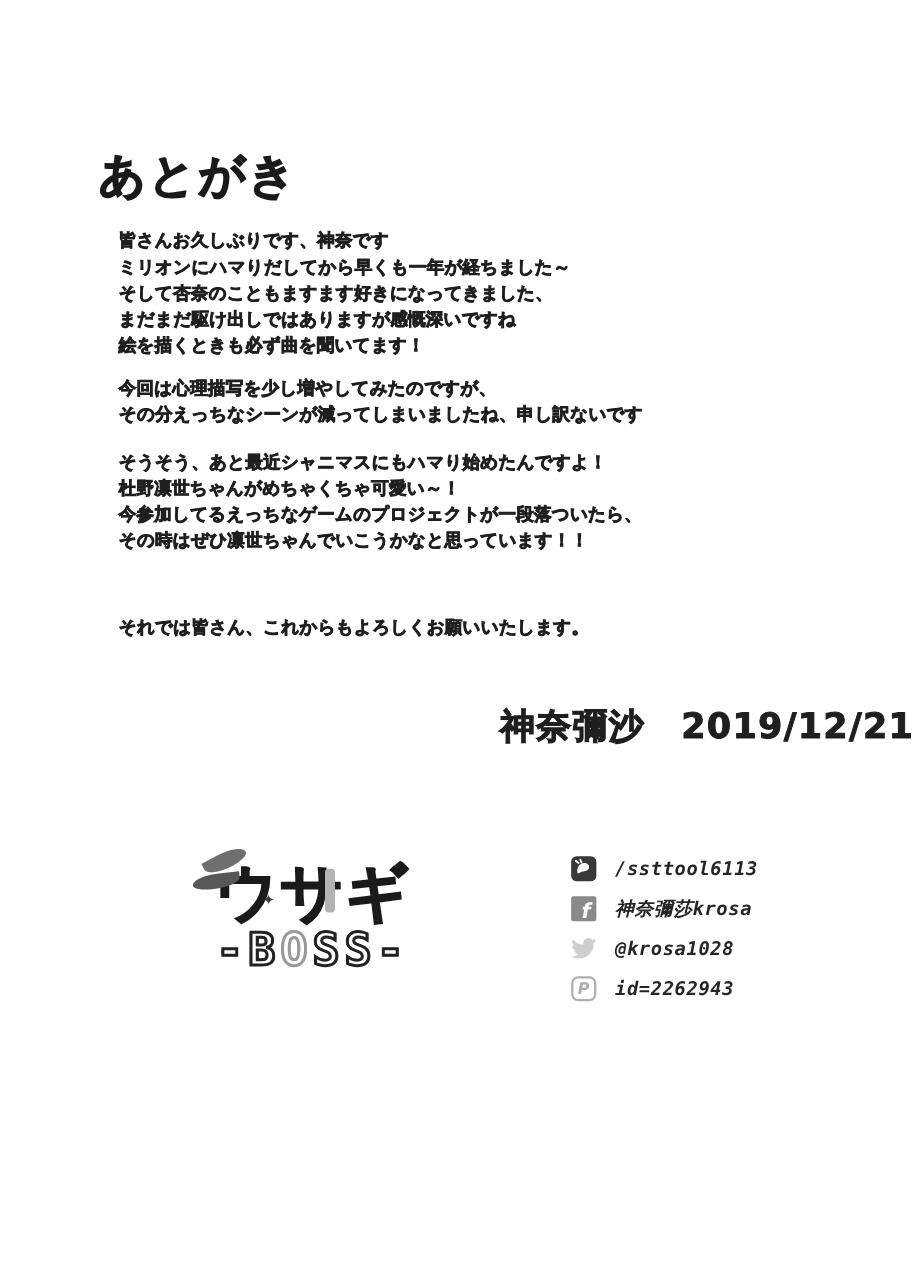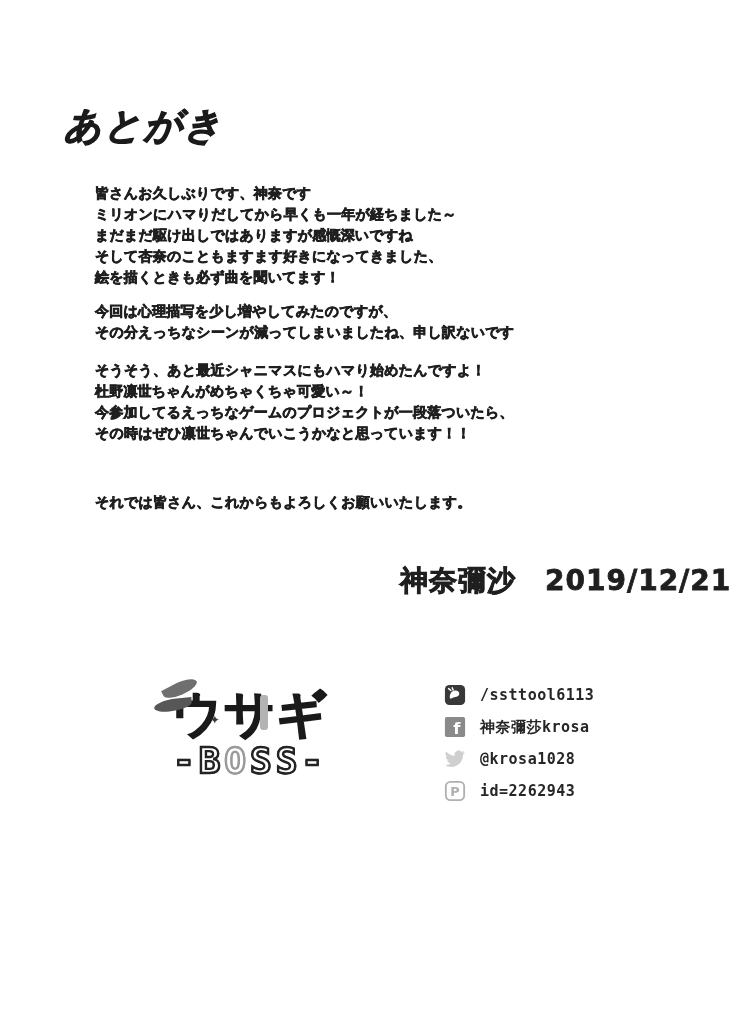--- a/index.html
+++ b/index.html
@@ -1,22 +1,22 @@
 <!DOCTYPE html>
 <html><head>
 <meta charset="utf-8">
 <style>
   html,body{margin:0;padding:0;background:#ffffff;}
   .page{
     position:relative;width:736px;height:1030px;background:#ffffff;overflow:hidden;
     font-family:"DejaVu Sans","Liberation Sans",sans-serif;color:#1f1f1f;
   }
   .title{
-    position:absolute;left:63px;top:100px;margin:1px;
-    font-size:37px;font-weight:800;letter-spacing:2px;font-style:italic;
+    position:absolute;left:63px;top:100px;margin:16px;
+    font-size:37px;font-weight:800;letter-spacing:2px;
     -webkit-text-stroke:1.2px #1a1a1a;
   }
   .para{position:absolute;left:95px;margin:0;}
   .p1{top:183px}.p2{top:301px}.p3{top:360px}.p4{top:492px}
   .line{
     display:block;white-space:nowrap;font-size:14px;line-height:21px;
     font-weight:700;letter-spacing:0.2px;-webkit-text-stroke:0.7px #1f1f1f;
   }
   .signature{
     position:absolute;left:400px;top:562px;font-size:28px;font-weight:700;
@@ -40,40 +40,40 @@
     background:#b3b3b3;border-radius:3px;}
   .logo-sub{
     margin-top:2px;font-family:"DejaVu Sans Mono","Liberation Mono",monospace;
     font-size:36px;font-weight:700;letter-spacing:4px;line-height:34px;white-space:nowrap;
   }
   .boss{color:#ffffff;-webkit-text-stroke:2.4px #232323;
     text-shadow:-1px 0 #232323,1px 0 #232323,0 -1px #232323,0 1px #232323;}
   .boss-o{-webkit-text-stroke:2.4px #9a9a9a;
     text-shadow:-1px 0 #9a9a9a,1px 0 #9a9a9a,0 -1px #9a9a9a,0 1px #9a9a9a;}
   
-  .socials{position:absolute;left:444px;top:684px;}
+  .socials{position:absolute;left:456px;top:684px;font-style:italic;}
   .social-row{display:flex;align-items:center;height:22px;margin-bottom:10px;}
   .social-icon{width:22px;height:22px;flex:0 0 22px;}
   .social-label{
     margin-left:14px;font-family:"DejaVu Sans Mono","Liberation Mono",monospace;
     font-size:15px;font-weight:700;letter-spacing:0.5px;color:#262626;white-space:nowrap;
   }
 </style>
 </head>
 <body>
 
 <div class="page">
 
   <h1 class="title">あとがき</h1>
 
   <div class="para p1">
     <span class="line">皆さんお久しぶりです、神奈です</span>
     <span class="line">ミリオンにハマりだしてから早くも一年が経ちました～</span>
+    <span class="line">そして杏奈のこともますます好きになってきました、</span>
     <span class="line">まだまだ駆け出しではありますが感慨深いですね</span>
-    <span class="line">そして杏奈のこともますます好きになってきました、</span>
     <span class="line">絵を描くときも必ず曲を聞いてます！</span>
   </div>
 
   <div class="para p2">
     <span class="line">今回は心理描写を少し増やしてみたのですが、</span>
     <span class="line">その分えっちなシーンが減ってしまいましたね、申し訳ないです</span>
   </div>
 
   <div class="para p3">
     <span class="line">そうそう、あと最近シャニマスにもハマり始めたんですよ！</span>

